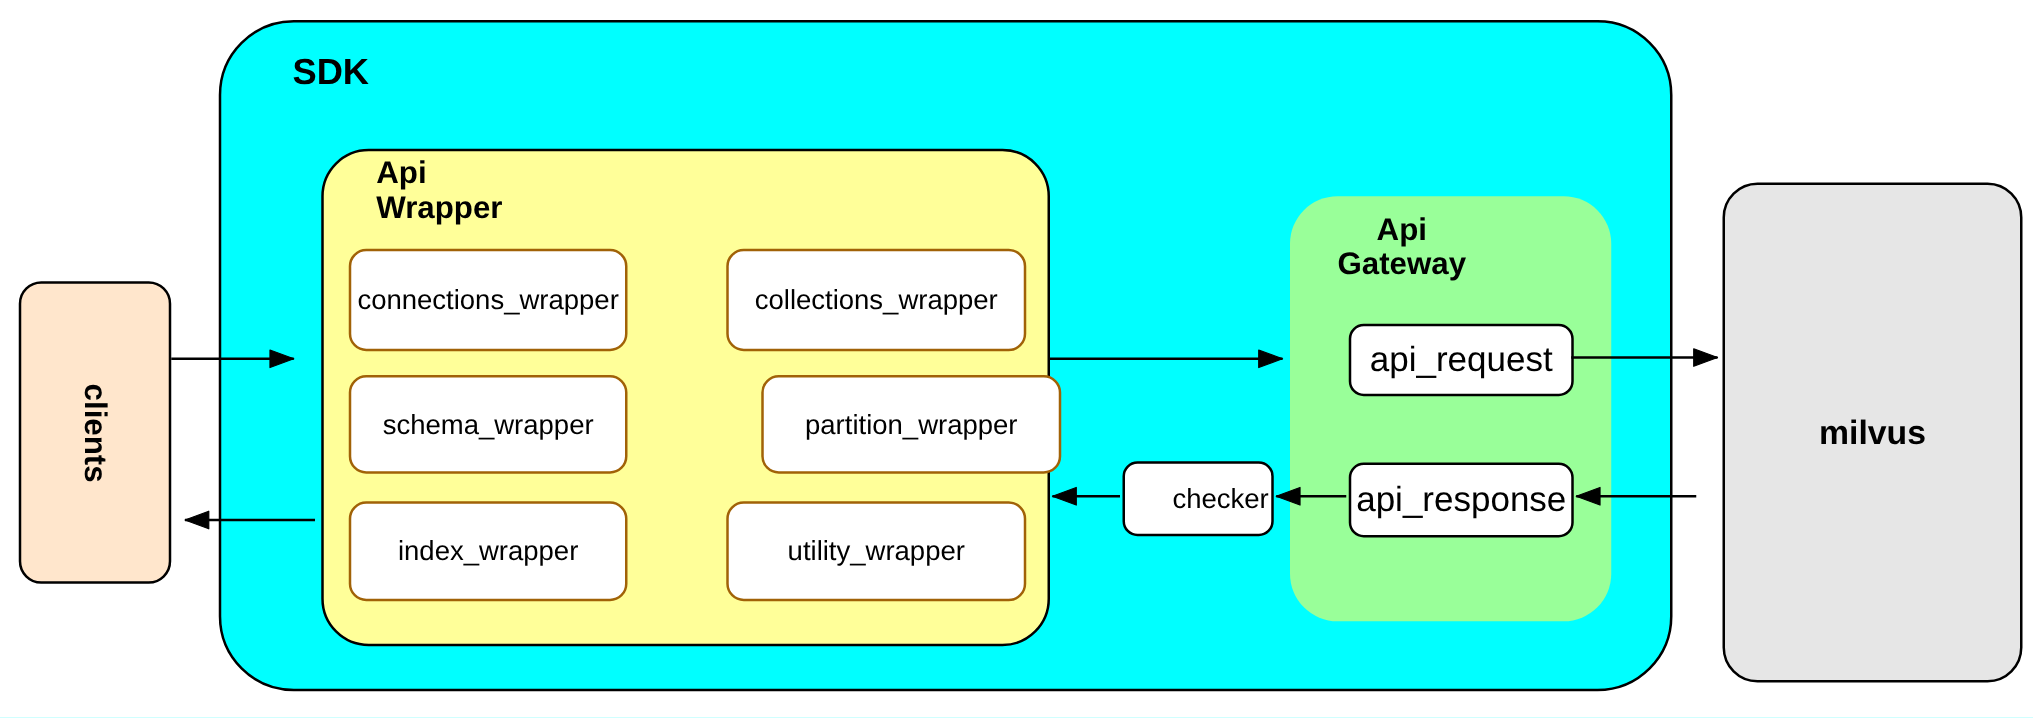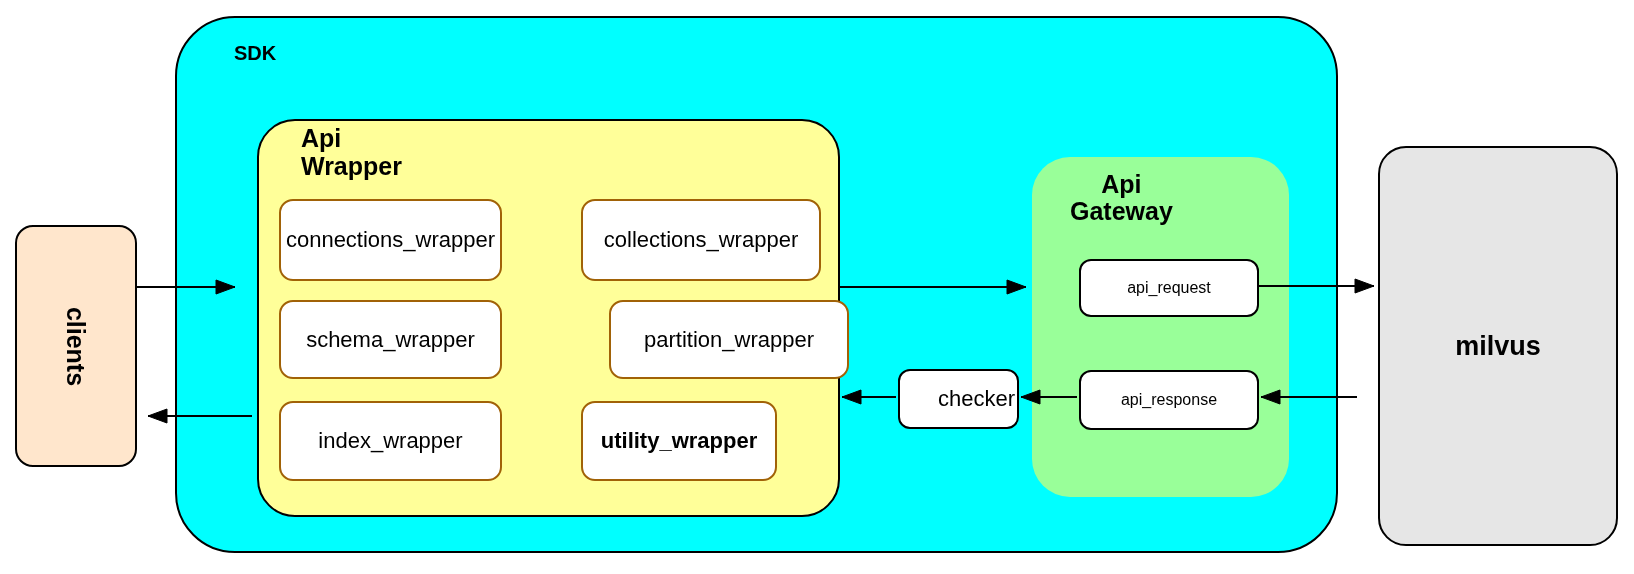--- a/index.html
+++ b/index.html
@@ -36,21 +36,21 @@
     font-size: 25px;
     white-space: nowrap;
   }
 
   .sdk {
     left: 175px; top: 16px; width: 1163px; height: 537px;
     border-radius: 60px;
   }
   .sdk-title {
     position: absolute; left: 57px; top: 24px;
-    font-weight: bold; font-size: 20px;
+    font-weight: bold; font-size: 29px;
   }
 
   .milvus {
     left: 1378px; top: 146px; width: 240px; height: 400px;
     border-radius: 28px;
     background: #E6E6E6;
     display: flex; align-items: center; justify-content: center;
     font-weight: bold; font-size: 27px;
   }
 
@@ -72,21 +72,21 @@
     border-radius: 14px;
     background: #ffffff;
     display: flex; align-items: center; justify-content: center;
     font-size: 22px;
   }
   .w-connections { left: 20px;  top: 78px;  width: 223px; height: 82px; }
   .w-collections { left: 322px; top: 78px;  width: 240px; height: 82px; }
   .w-schema      { left: 20px;  top: 179px; width: 223px; height: 79px; }
   .w-partition   { left: 322px; top: 179px; width: 240px; height: 79px; margin-left: 28px; }
   .w-index       { left: 20px;  top: 280px; width: 223px; height: 80px; }
-  .w-utility     { left: 322px; top: 280px; width: 196px; height: 80px; font-weight: bold; }
+  .w-utility     { left: 322px; top: 280px; width: 240px; height: 80px; }
 
   
   .checker {
     left: 721px; top: 351px; width: 121px; height: 60px;
     border-radius: 12px;
     display: flex; align-items: center; justify-content: center;
     font-size: 22px;
   }
 
   
@@ -101,21 +101,21 @@
     font-weight: bold; font-size: 25px; line-height: 27px;
     text-align: center;
     white-space: pre-line;
   }
   .gbox {
     position: absolute;
     border: 2px solid #000000;
     border-radius: 12px;
     background: #ffffff;
     display: flex; align-items: center; justify-content: center;
-    font-size: 16px;
+    font-size: 28px;
   }
   .g-request  { left: 47px; top: 102px; width: 180px; height: 58px; }
   .g-response { left: 47px; top: 213px; width: 180px; height: 60px; }
 
   
   .arrow-layer {
     position: absolute;
     left: 0; top: 0;
     width: 1634px; height: 574px;
     z-index: 10;

